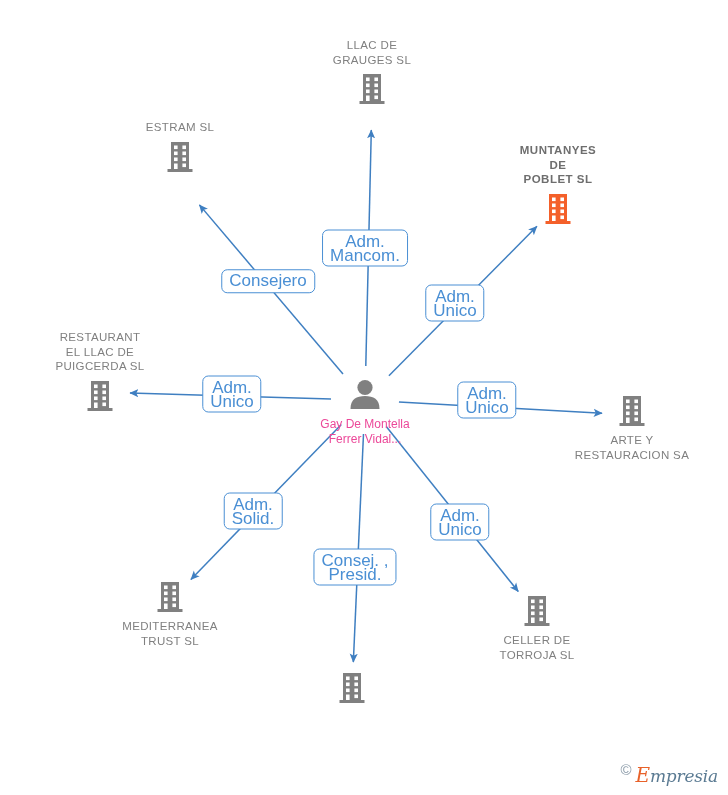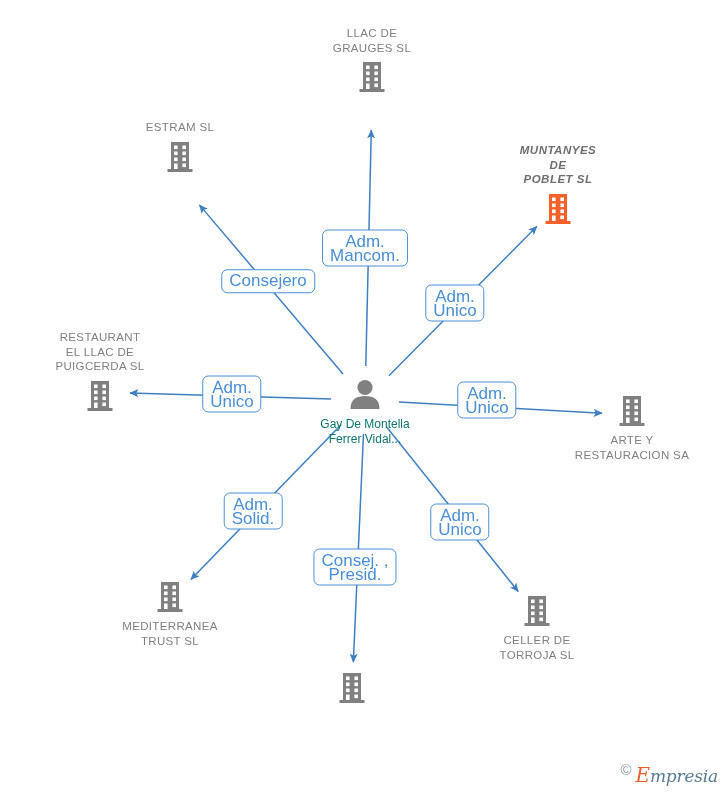--- a/index.html
+++ b/index.html
@@ -34,32 +34,31 @@
     line-height: 14.5px;
     letter-spacing: 0.35px;
     color: #808080;
     text-align: center;
     white-space: pre-line;
   }
   .node-label.focal {
     color: #6e6e6e;
     font-weight: bold;
     letter-spacing: 0.5px;
-    font-style: italic;
   }
   .node-icon {
     display: block;
     line-height: 0;
   }
   .node.label-top .node-label { margin-bottom: 6px; }
   .node.label-bottom .node-label { margin-top: 6px; }
   .person-label {
     font-size: 12px;
     line-height: 15px;
-    color: #0f766e;
+    color: #ec4899;
     text-align: center;
     margin-top: 5px;
     white-space: pre-line;
   }
   .edge-label {
     position: absolute;
     background: #ffffff;
     border: 1.3px solid #4a8fd4;
     border-radius: 6px;
     color: #4a8fd4;
@@ -111,21 +110,21 @@
       <line x1="388.91738688559735" y1="375.83476454564" x2="536.8964233362376" y2="226.32226657737647" marker-end="url(#arrowhead)" stroke="#3f7fc1" stroke-width="1.5"></line>
       <line x1="331.01548247629125" y1="398.97405230117107" x2="129.98633899150772" y2="392.905247969555" marker-end="url(#arrowhead)" stroke="#3f7fc1" stroke-width="1.5"></line>
       <line x1="398.9464718330478" y1="401.90710515916" x2="602.047230735546" y2="413.31726015368235" marker-end="url(#arrowhead)" stroke="#3f7fc1" stroke-width="1.5"></line>
       <line x1="341.32535388886475" y1="424.40309676070865" x2="190.88939362747226" y2="579.4678557993748" marker-end="url(#arrowhead)" stroke="#3f7fc1" stroke-width="1.5"></line>
       <line x1="363.4877992787767" y1="433.9663546613223" x2="353.3342947540205" y2="662.0296870635391" marker-end="url(#arrowhead)" stroke="#3f7fc1" stroke-width="1.5"></line>
       <line x1="386.23963161685043" y1="426.549539521063" x2="518.2591485733673" y2="591.5739357167091" marker-end="url(#arrowhead)" stroke="#3f7fc1" stroke-width="1.5"></line>
     </g>
 </svg>
 
 <div id="node-layer">
-    <div class="node label-top" style="left: 372px; top: 26px;">
+    <div class="node label-top" style="left: 372px; top: 38px;">
       <div class="node-label">LLAC DE
 GRAUGES SL</div>
       <span class="node-icon"><svg width="28" height="32" viewBox="0 0 28 32" xmlns="http://www.w3.org/2000/svg">
           <rect x="5" y="1" width="18" height="27" fill="#808080"></rect>
           <rect x="1.5" y="28" width="25" height="3" fill="#808080"></rect>
           <rect x="8" y="4.5" width="3.6" height="3.6" fill="#ffffff"></rect>
           <rect x="16.4" y="4.5" width="3.6" height="3.6" fill="#ffffff"></rect>
           <rect x="8" y="10.5" width="3.6" height="3.6" fill="#ffffff"></rect>
           <rect x="16.4" y="10.5" width="3.6" height="3.6" fill="#ffffff"></rect>
           <rect x="8" y="16.5" width="3.6" height="3.6" fill="#ffffff"></rect>

